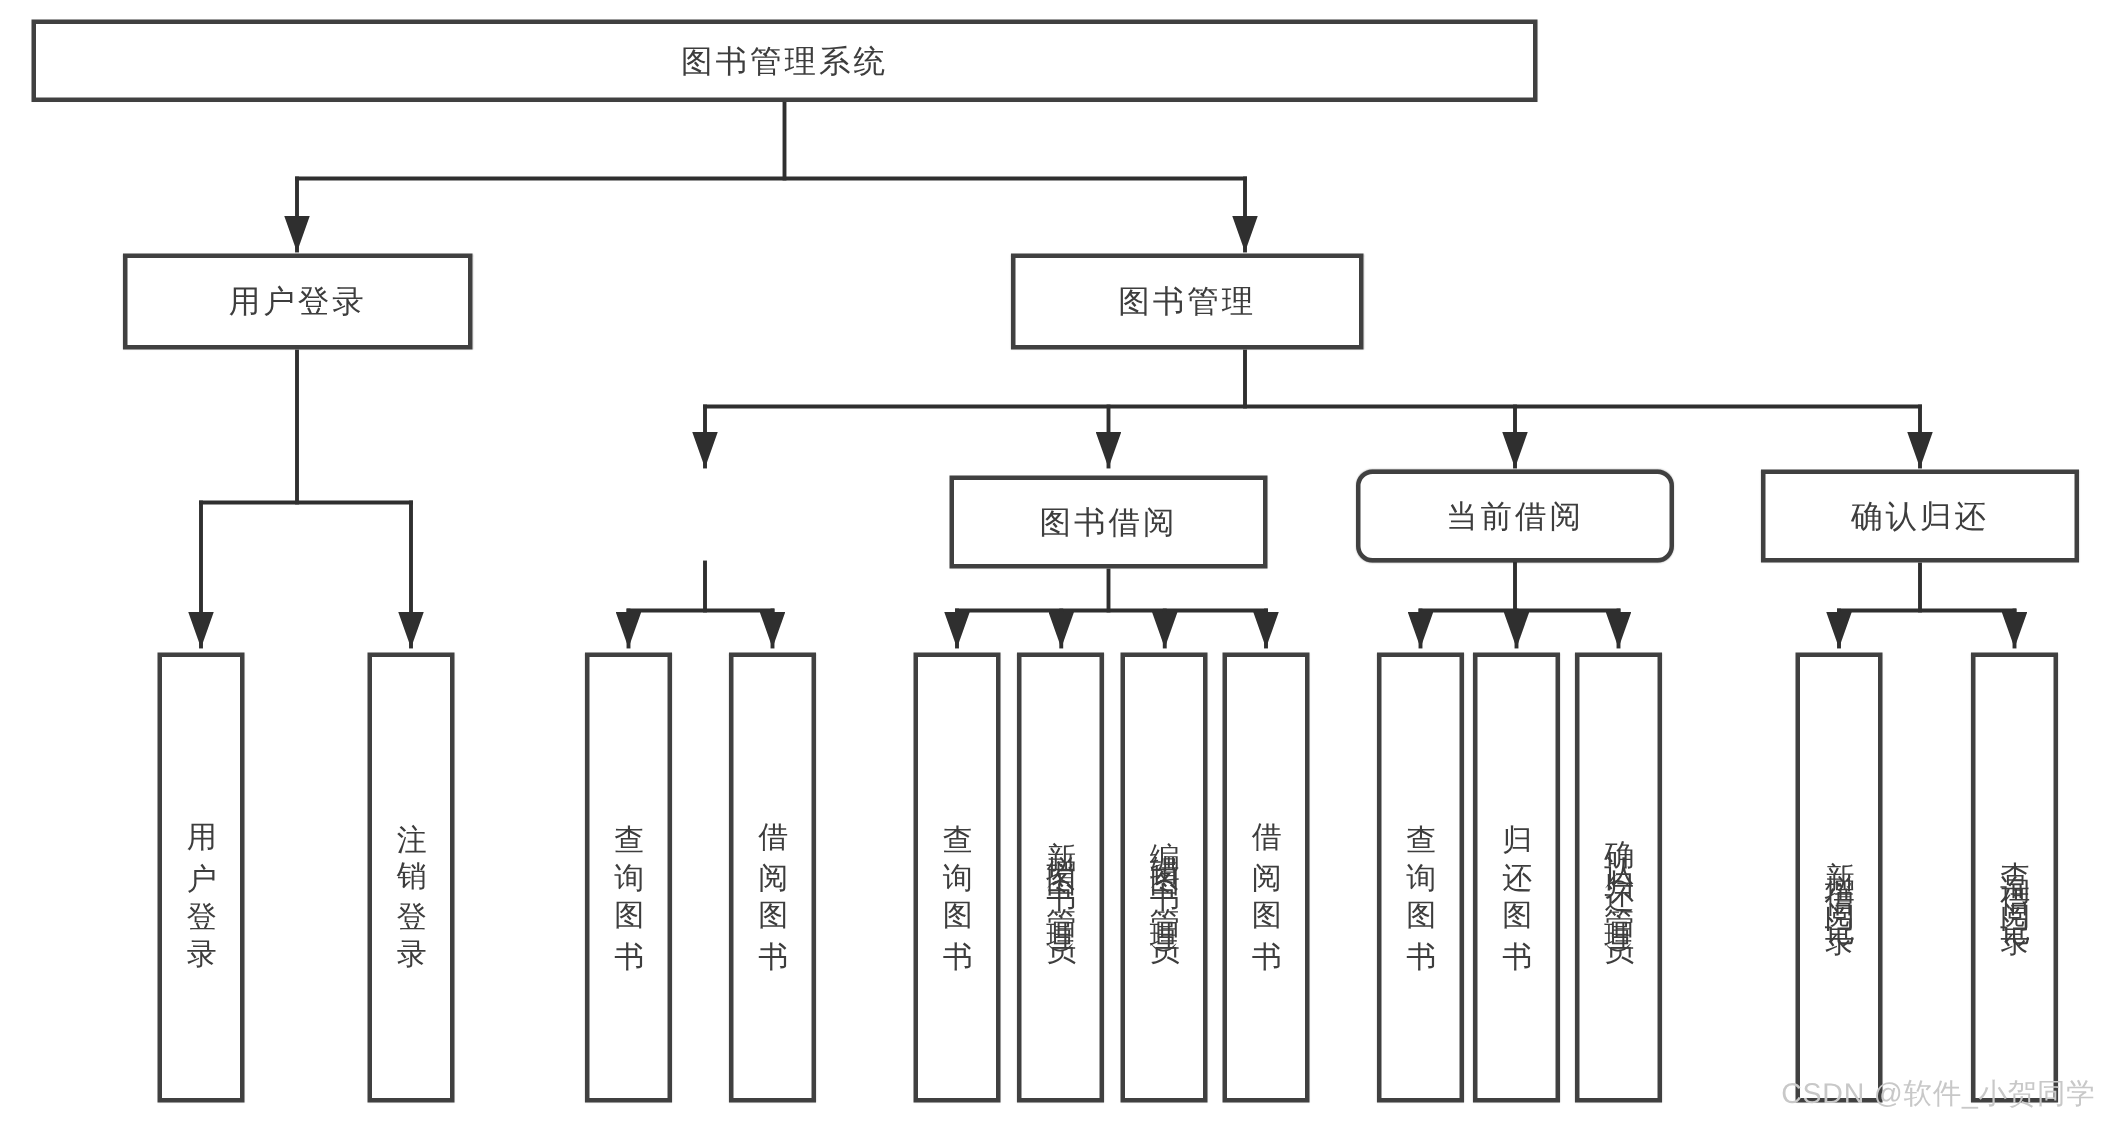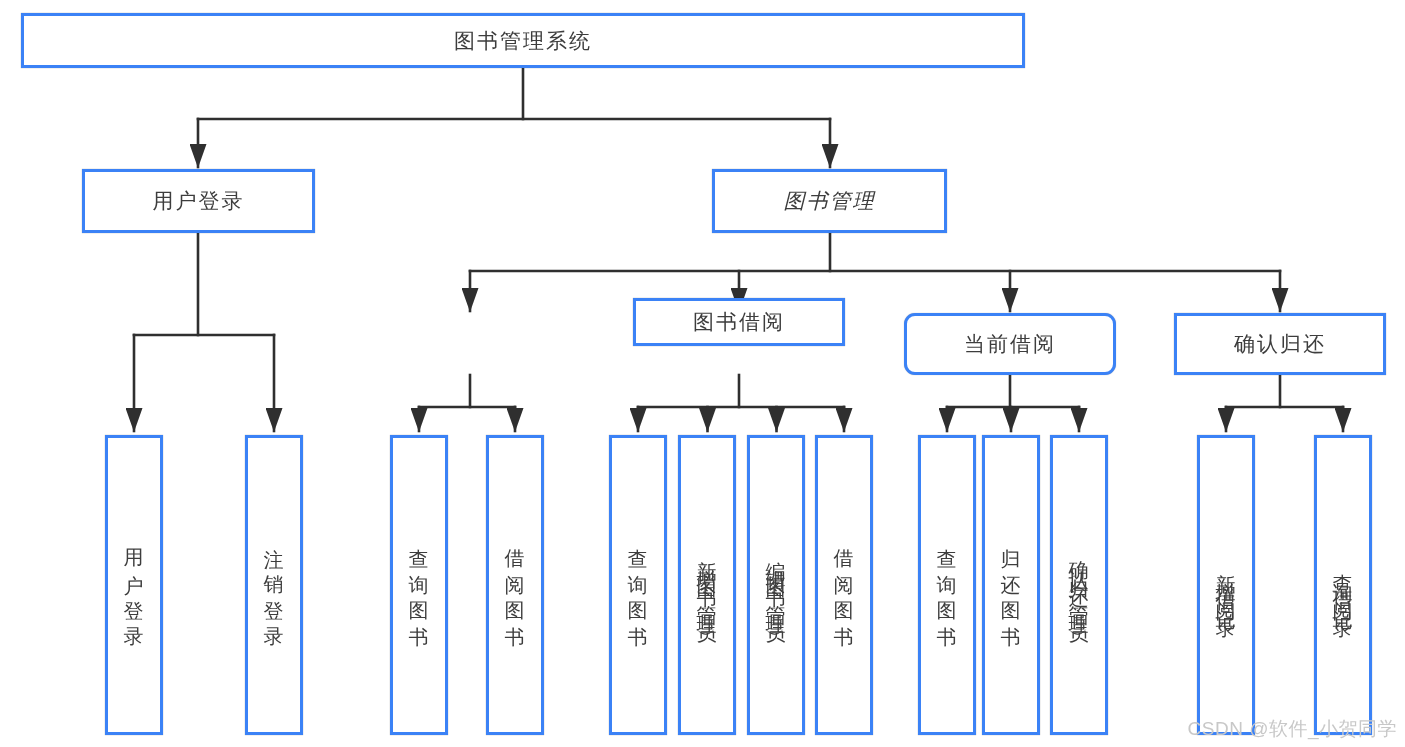--- a/index.html
+++ b/index.html
@@ -19,21 +19,21 @@
   svg.connectors {
     position: absolute;
     left: 0; top: 0;
     width: 1405px; height: 747px;
     pointer-events: none;
   }
   .node {
     position: absolute;
     box-sizing: border-box;
     background: #ffffff;
-    border: 3px solid #3b82f6;
+    border: 3px solid #404040;
     box-shadow: 0 0 1px rgba(0,0,0,0.35);
     display: flex;
     align-items: center;
     justify-content: center;
     color: #3d3d3d;
     z-index: 2;
   }
   .node.hlabel span {
     font-size: 21px;
     letter-spacing: 2px;
@@ -119,25 +119,25 @@
     </g>
   </svg>
 
   <div class="node hlabel" style="left:21px; top:13px; width:1004px; height:55px;">
     <span>图书管理系统</span>
   </div>
 
   <div class="node hlabel" style="left:82px; top:169px; width:233px; height:64px;">
     <span>用户登录</span>
   </div>
-  <div class="node hlabel" style="left:712px; top:169px; width:235px; height:64px;font-style:italic;">
+  <div class="node hlabel" style="left:674px; top:169px; width:235px; height:64px;">
     <span>图书管理</span>
   </div>
 
-  <div class="node hlabel" style="left:633px; top:298px; width:212px; height:48px;">
+  <div class="node hlabel" style="left:633px; top:317px; width:212px; height:62px;">
     <span>图书借阅</span>
   </div>
   <div class="node hlabel" style="left:904px; top:313px; width:212px; height:62px;border-radius:11px;">
     <span>当前借阅</span>
   </div>
   <div class="node hlabel" style="left:1174px; top:313px; width:212px; height:62px;">
     <span>确认归还</span>
   </div>
 
   <div class="node leaf" style="left:105px; top:435px;">

